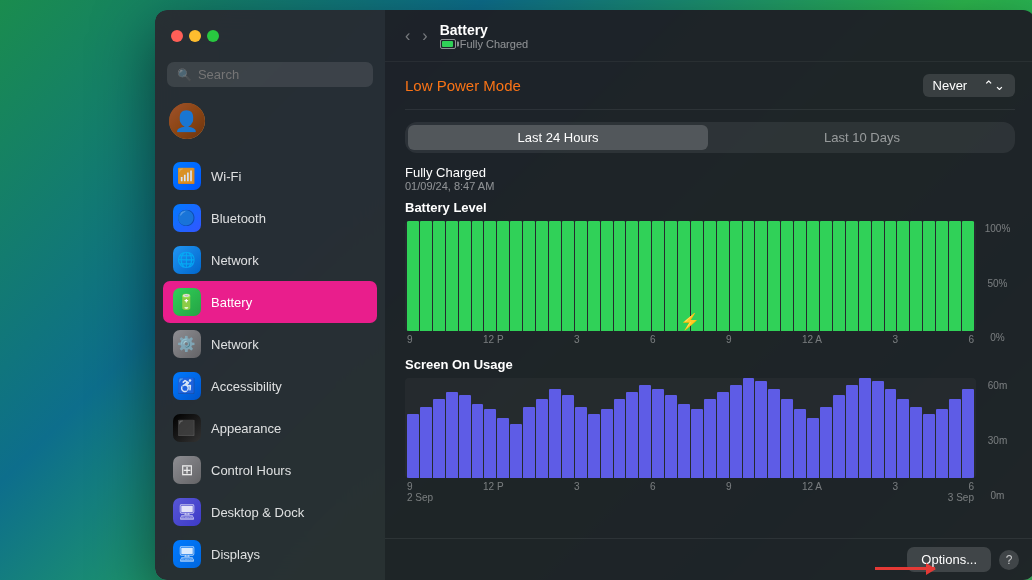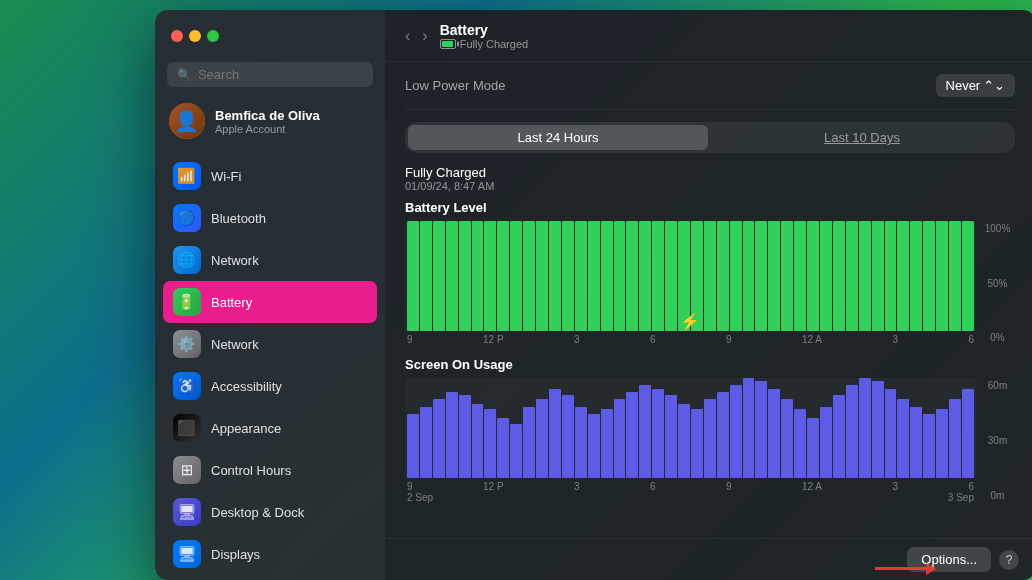--- a/index.html
+++ b/index.html
@@ -260,35 +260,35 @@
     
     .settings-row {
       display: flex;
       align-items: center;
       justify-content: space-between;
       padding: 12px 0;
       border-bottom: 1px solid rgba(255,255,255,0.07);
     }
 
     .settings-label {
-      color: #a3a3a3;
-      font-size: 13px;
+      color: #f97316;
+      font-size: 15px;
     }
 
     .dropdown-btn {
       background: rgba(255,255,255,0.12);
       border: none;
       border-radius: 6px;
       color: #ffffff;
       font-size: 13px;
       padding: 4px 10px;
       cursor: pointer;
       display: flex;
       align-items: center;
-      gap: 3px;
+      gap: 16px;
     }
 
     
     .tabs-container {
       background: rgba(255,255,255,0.07);
       border-radius: 12px;
       padding: 3px;
       display: flex;
       margin: 12px 0;
       gap: 4px;
@@ -305,21 +305,20 @@
     }
 
     .tab-btn.active {
       background: rgba(255,255,255,0.18);
       color: #ffffff;
     }
 
     .tab-btn.inactive {
       background: none;
       color: rgba(255,255,255,0.5);
-      text-decoration: underline;
     }
 
     
     .status-info {
       margin-bottom: 8px;
     }
 
     .status-title {
       color: #ffffff;
       font-size: 13px;
@@ -508,24 +507,20 @@
     </div>
 
     <div class="search-bar">
       <span class="search-icon-svg">🔍</span>
       <input class="search-input-el" type="text" placeholder="Search" style="">
     </div>
 
     <div class="user-profile">
       <div class="avatar">
         <div class="avatar-img">👤</div>
-      </div>
-      <div class="user-info">
-        <div class="user-name">Bemfica de Oliva</div>
-        <div class="user-subtitle">Apple Account</div>
       </div>
     </div>
 
     <ul class="nav-list" id="nav-list">
         <li class="nav-item">
     <div class="nav-icon icon-wifi">📶</div>
     <span>Wi-Fi</span>
   </li>
         <li class="nav-item">
     <div class="nav-icon icon-bluetooth">🔵</div>

